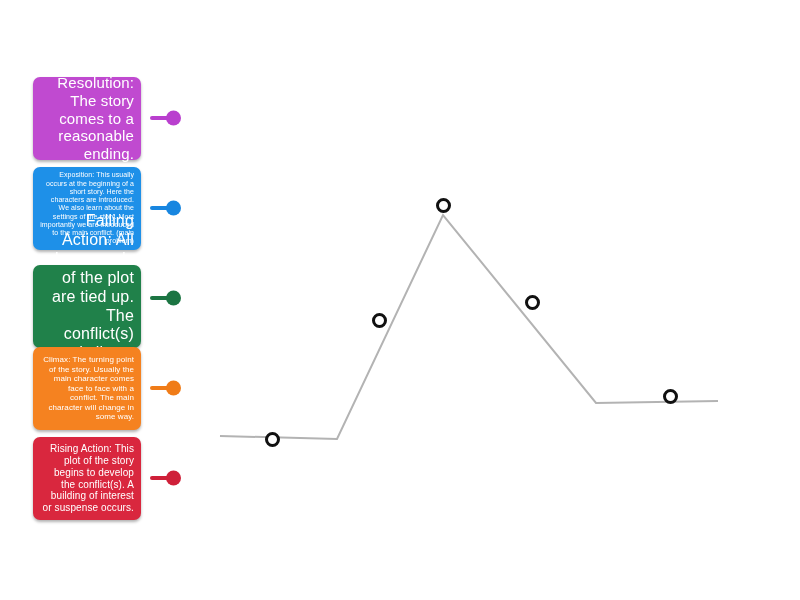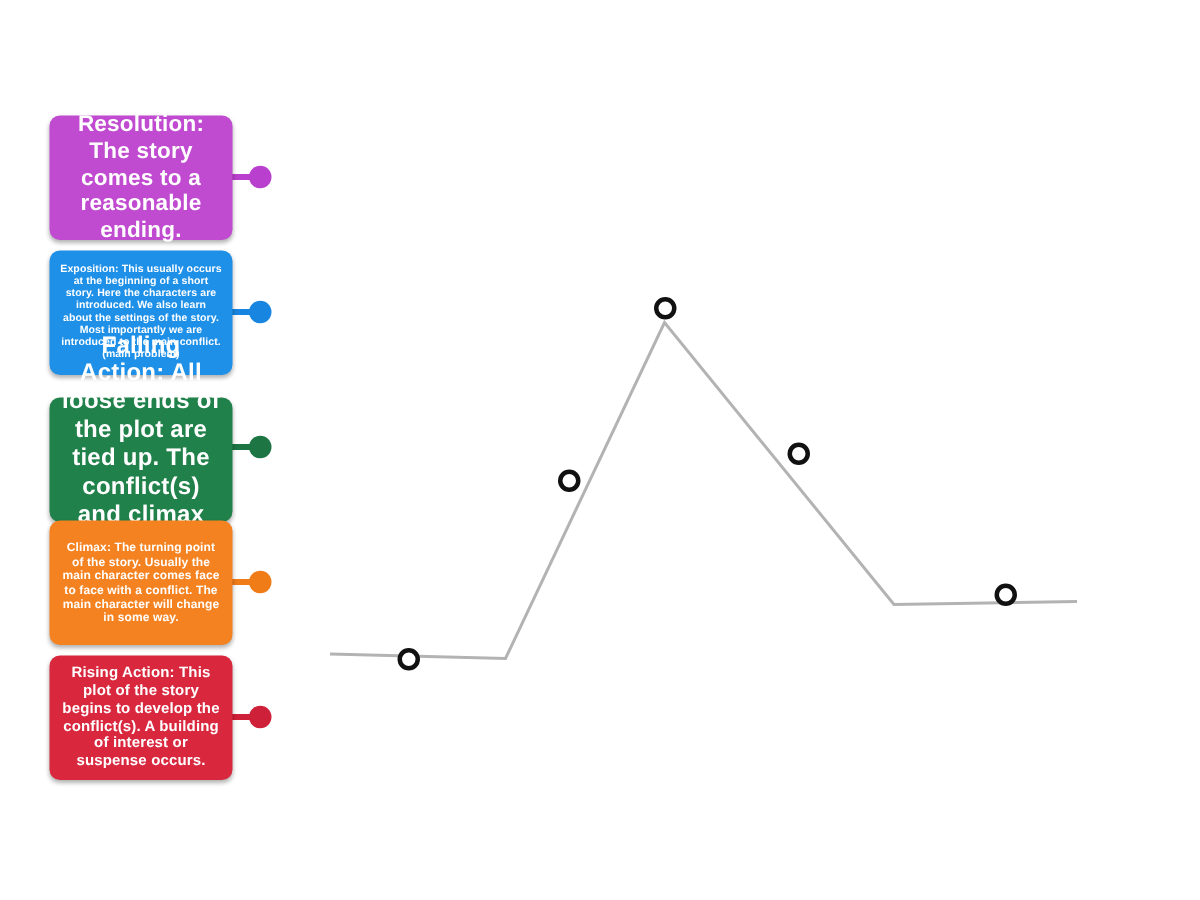--- a/index.html
+++ b/index.html
@@ -21,30 +21,30 @@
     top: 0;
     width: 800px;
     height: 600px;
     background: #ffffff;
   }
 
   
   .label-card {
     position: absolute;
     box-sizing: border-box;
-    width: 122px;
+    width: 108px;
     border-radius: 7px;
     color: #ffffff;
     display: flex;
     align-items: center;
     justify-content: center;
-    text-align: center;
+    text-align: right;
     padding: 5px 7px;
     line-height: 1.18;
-    font-weight: bold;
+    font-weight: normal;
     letter-spacing: 0.01em;
     box-shadow: 0 2px 3px rgba(0,0,0,0.30);
     -webkit-font-smoothing: antialiased;
     cursor: grab;
     user-select: none;
     z-index: 5;
   }
   .label-text {
     display: block;
     width: 100%;

